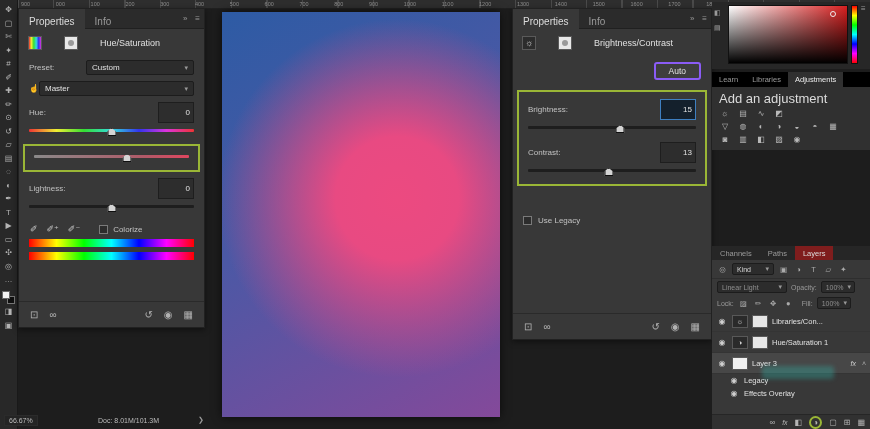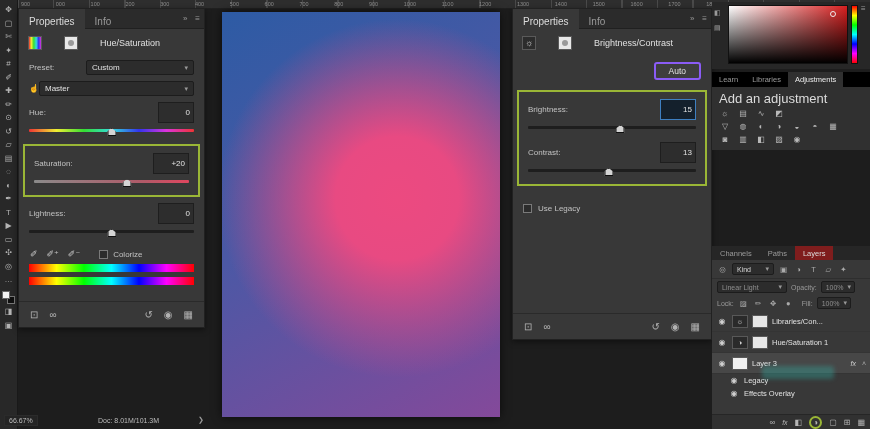--- a/index.html
+++ b/index.html
@@ -227,24 +227,20 @@
     </div>
     <div class="row">
       <span class="lbl">Hue:</span>
       <div class="valbox">0</div>
     </div>
     <div class="slider">
       <div class="track rainbow"></div>
       <div class="knob" style="left:50%"></div>
     </div>
     <div class="hl-box">
-      <div class="row">
-        <span class="lbl">Saturation:</span>
-        <div class="valbox">+20</div>
-      </div>
       <div class="slider">
         <div class="track sat"></div>
         <div class="knob" style="left:60%"></div>
       </div>
     </div>
     <div class="row">
       <span class="lbl">Lightness:</span>
       <div class="valbox">0</div>
     </div>
     <div class="slider">
@@ -301,21 +297,21 @@
       </div>
       <div class="row" style="margin-top:8px">
         <span class="lbl">Contrast:</span>
         <div class="valbox">13</div>
       </div>
       <div class="slider">
         <div class="track"></div>
         <div class="knob" style="left:48%"></div>
       </div>
     </div>
-    <div class="row" style="justify-content:flex-start;gap:6px;margin-top:18px">
+    <div class="row" style="justify-content:flex-start;gap:6px;margin-top:30px">
       <span class="checkbox"></span>
       <span class="lbl">Use Legacy</span>
     </div>
     <div class="pfoot">
       <span class="ficon">⊡</span>
       <span class="ficon">∞</span>
       <span class="spacer"></span>
       <span class="ficon">↺</span>
       <span class="ficon">◉</span>
       <span class="ficon">▦</span>

